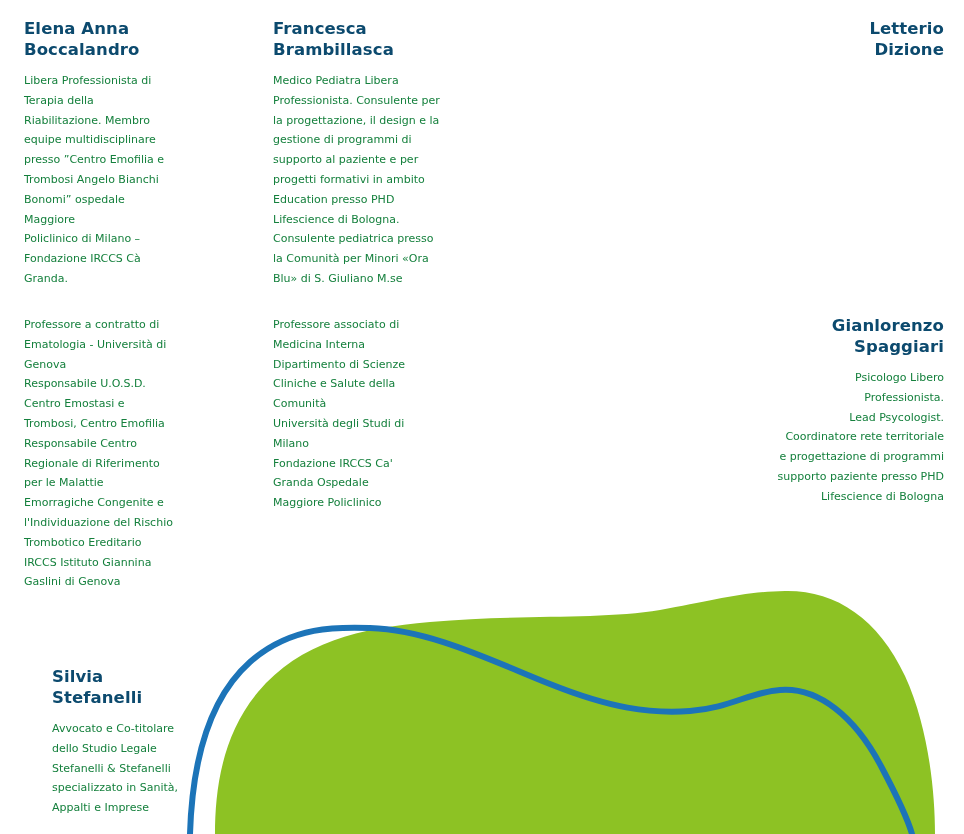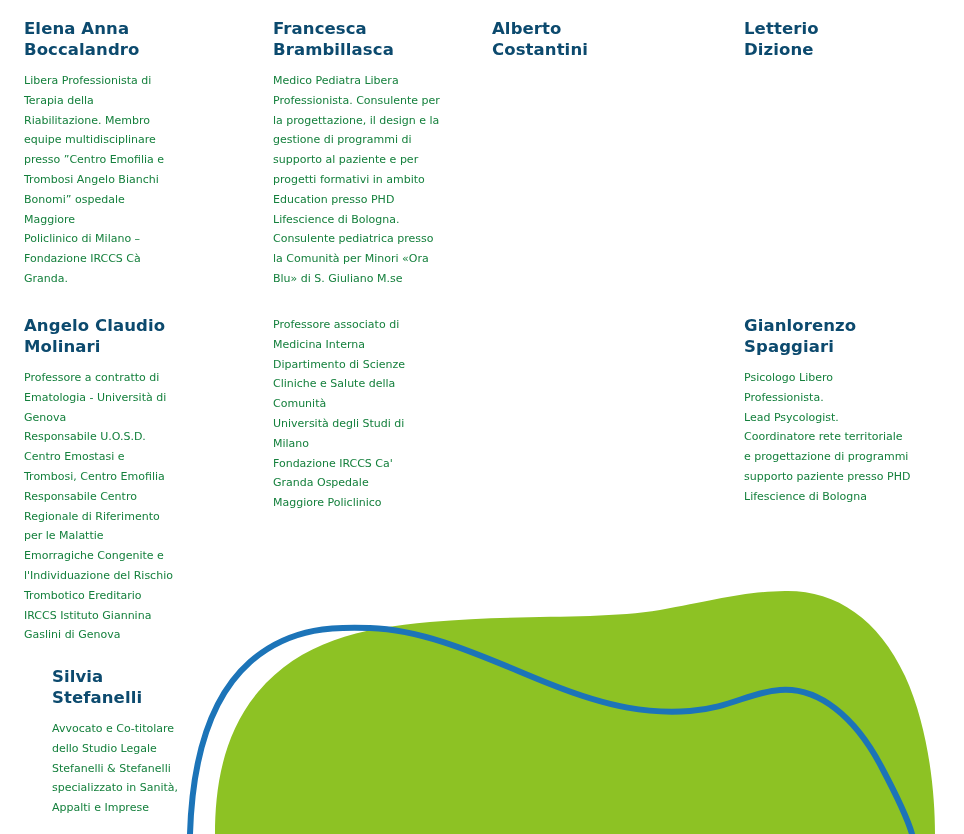--- a/index.html
+++ b/index.html
@@ -54,21 +54,21 @@
     font-size: 11px;
     line-height: 19.8px;
     margin: 0;
     white-space: pre-line;
   }
 
   
   .col-0 { left: 24px;  width: 200px; }
   .col-1 { left: 240px; width: 205px; margin-left: 33px; }
   .col-2 { left: 492px; width: 205px; }
-  .col-3 { left: 744px; width: 200px; }
+  .col-3 { left: 744px; width: 200px; text-align: right; }
 
   
   .row-0 { top: 18px; }
   .row-1 { top: 315px; }
   .row-2 { top: 666px; margin-left: 28px; }
 </style>
 </head>
 <body style="background: rgb(255, 255, 255);">
 
 <svg id="wave-layer" viewBox="0 0 964 834" width="964" height="834" preserveAspectRatio="none">
@@ -118,32 +118,28 @@
 supporto al paziente e per
 progetti formativi in ambito
 Education presso PHD
 Lifescience di Bologna.
 Consulente pediatrica presso
 la Comunità per Minori «Ora
 Blu» di S. Giuliano M.se</div>
   </div>
 
   <div class="person-card row-0 col-2">
-    <div class="person-name">Alberto
-Costantini</div>
   </div>
 
   <div class="person-card row-0 col-3">
     <div class="person-name">Letterio
 Dizione</div>
   </div>
 
   <div class="person-card row-1 col-0">
-    <div class="person-name">Angelo Claudio
-Molinari</div>
     <div class="person-bio">Professore a contratto di
 Ematologia - Università di
 Genova
 Responsabile U.O.S.D.
 Centro Emostasi e
 Trombosi, Centro Emofilia
 Responsabile Centro
 Regionale di Riferimento
 per le Malattie
 Emorragiche Congenite e

